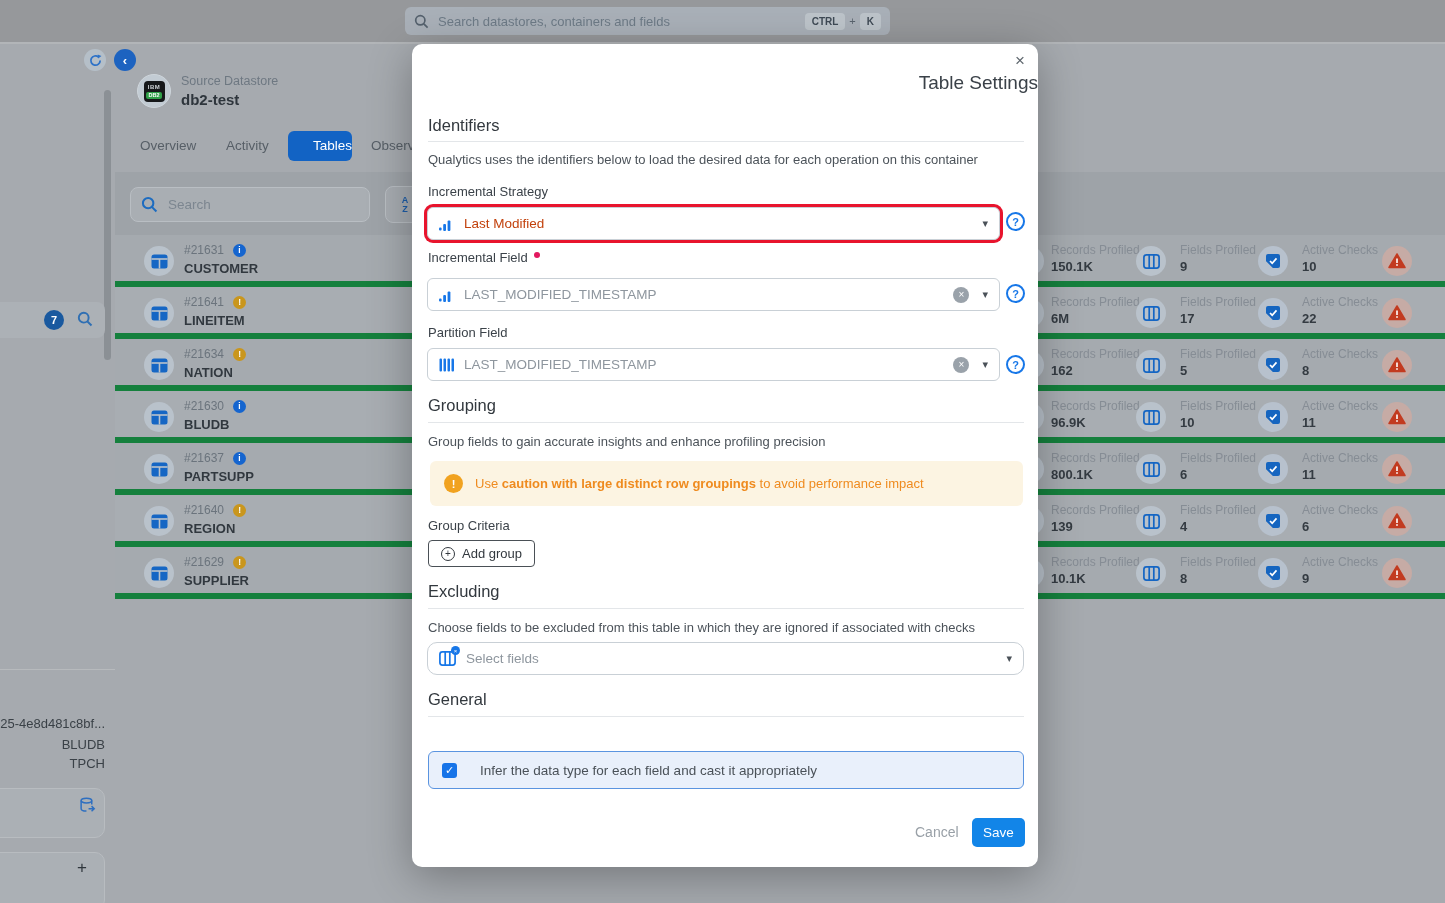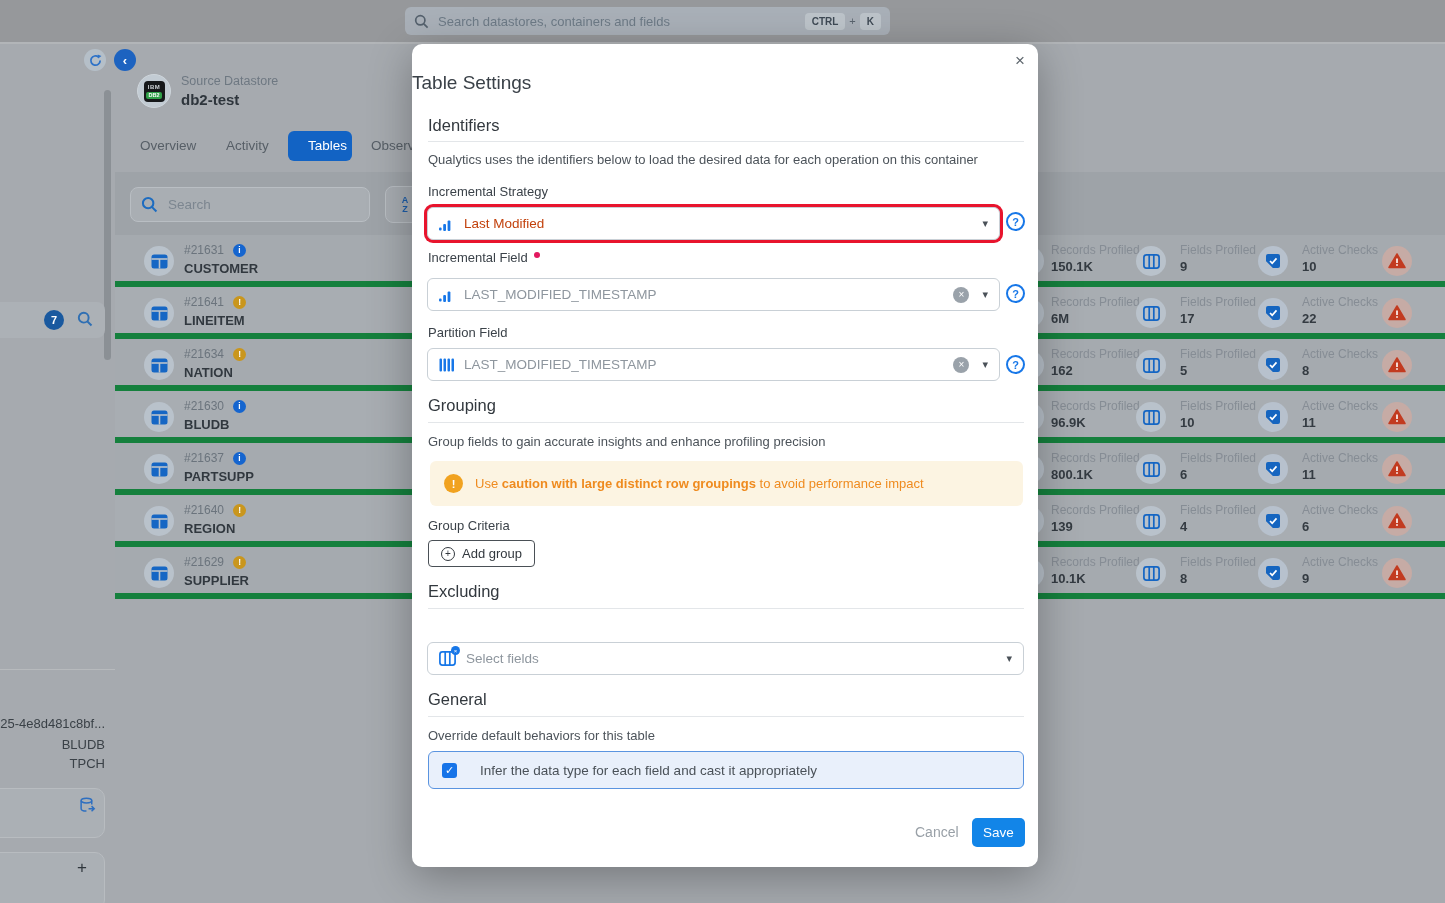--- a/index.html
+++ b/index.html
@@ -32,21 +32,21 @@
   .round-btn { position:absolute; width:22px; height:22px; border-radius:50%; display:flex; align-items:center; justify-content:center; }
   .refresh-btn { left:84px; top:49px; background:#b5bfc8; }
   .collapse-btn { left:114px; top:49px; background:#1d63c0; color:#fff; font-size:13px; font-weight:bold; }
   .logo-circle { position:absolute; left:137px; top:74px; width:34px; height:34px; border-radius:50%; background:#c2cbd3; border:1px solid #ced5db; display:flex; align-items:center; justify-content:center; }
   .db2-badge { width:21px; height:21px; background:#16181a; border-radius:4px; display:flex; flex-direction:column; align-items:center; justify-content:center; }
   .db2-badge .ibm { color:#cfd4d8; font-size:6px; font-weight:bold; letter-spacing:.5px; line-height:7px; }
   .db2-badge .db2 { background:#2fa048; color:#fff; font-size:5.5px; font-weight:bold; border-radius:2px; padding:0 2px; line-height:7px; margin-top:1px; }
   .ds-type { position:absolute; left:181px; top:74px; font-size:12.5px; color:#6e7882; }
   .ds-name { position:absolute; left:181px; top:91px; font-size:15px; font-weight:bold; color:#2e353c; }
   .tab { position:absolute; top:131px; height:30px; line-height:30px; font-size:13.5px; color:#575f67; }
-  .tab-pill { background:#1263c4; color:#fff; border-radius:6px; text-align:left;padding-left:20px; }
+  .tab-pill { background:#1263c4; color:#fff; border-radius:6px; text-align:right;padding-left:20px; }
 
   
   .toolband { position:absolute; left:115px; top:172px; width:1330px; height:63px; background:#9ea3a8; }
   .lsearch { position:absolute; left:130px; top:187px; width:240px; height:35px; border:1px solid #b9bec3; background:#a9aeb3; border-radius:8px; display:flex; align-items:center; padding:0 10px; }
   .lsearch .ph { color:#7c8690; font-size:13.5px; margin-left:10px; }
   .sortbtn { position:absolute; left:385px; top:186px; width:40px; height:37px; background:#a7acb1; border:1px solid #b9bec3; border-radius:8px; display:flex; flex-direction:column; align-items:center; justify-content:center; }
   .sortbtn span { color:#1d5da8; font-size:9px; font-weight:bold; line-height:9px; }
 
   .rows { position:absolute; left:115px; top:235px; width:1330px; }
   .row { position:relative; height:52px; background:#a8adb2; border-bottom:6px solid #15803d; }
@@ -59,42 +59,42 @@
   .dot-warn { background:#c9961d; }
   .r-name { position:absolute; left:69px; top:26px; font-size:13px; font-weight:bold; color:#31383f; }
   .stat-lab { position:absolute; top:8px; font-size:12px; color:#868d95; white-space:nowrap; }
   .stat-val { position:absolute; top:24px; font-size:13px; font-weight:bold; color:#343b42; }
   .c-rec { left:899px; } .c-fields { left:1021px; } .c-checks { left:1143px; background:#b7c1cd; } .c-warn { left:1267px; background:#c6aba5; }
   .p-rec { left:936px; } .p-fields { left:1065px; } .p-checks { left:1187px; } .p-anom { left:1373px;text-decoration:underline; }
 
   
   .modal { position:absolute; left:412px; top:44px; width:626px; height:823px; background:#fff; border-radius:10px; box-shadow:0 10px 44px rgba(0,0,0,.30); z-index:10; }
   .m-close { position:absolute; right:13px; top:7px; font-size:17px; color:#5f676e; }
-  .m-title { position:absolute; top:28px; left:0; width:100%; text-align:left; font-size:19px; color:#3a4148; }
+  .m-title { position:absolute; top:28px; left:0; width:100%; text-align:right; font-size:19px; color:#3a4148; }
   .sec-h { position:absolute; left:16px; font-size:16.5px; color:#32383e; }
   .divider { position:absolute; left:16px; width:596px; height:1px; background:#e3e6e9; }
   .para { position:absolute; left:16px; width:590px; font-size:13px; color:#4c535a; }
   .f-label { position:absolute; left:16px; font-size:13px; color:#3b4249; }
   .req-dot { display:inline-block; width:6px; height:6px; border-radius:50%; background:#e3195f; margin-left:6px; vertical-align:4px; }
   .select { position:absolute; left:15px; width:573px; height:33px; border:1px solid #c9d0d6; border-radius:6px; display:flex; align-items:center; padding:0 11px; background:#fff; }
   .sel-hl { box-shadow:0 0 0 3px #e8142d; }
   .sel-txt { margin-left:10px; font-size:13.5px; color:#c2410c; }
   .sel-muted { color:#8e969e; }
   .sel-right { margin-left:auto; display:flex; align-items:center; gap:13px; }
   .clear-ic { width:16px; height:16px; border-radius:50%; background:#9aa2aa; color:#fff; font-size:10px; display:flex; align-items:center; justify-content:center; }
   .caret { color:#4a5158; font-size:11px; }
   .help { position:absolute; left:594px; width:19px; height:19px; border-radius:50%; border:2px solid #1777e8; color:#1777e8; font-size:11px; font-weight:bold; display:flex; align-items:center; justify-content:center; }
   .banner { position:absolute; left:18px; top:417px; width:593px; height:45px; background:#fcf4e2; border-radius:6px; display:flex; align-items:center; padding-left:14px; }
   .warn-circle { width:19px; height:19px; border-radius:50%; background:#f1a21f; color:#fff; font-size:11px; font-weight:bold; display:flex; align-items:center; justify-content:center; flex:none; }
   .banner-text { margin-left:12px; font-size:13px; color:#ef8b1f; }
   .banner-text b { font-weight:bold; }
   .addgroup { position:absolute; left:16px; top:496px; height:27px; border:1px solid #4a5056; border-radius:4px; background:#fff; display:inline-flex; align-items:center; padding:0 12px; gap:7px; }
   .plus-circle { width:14px; height:14px; border-radius:50%; border:1.5px solid #32383e; color:#32383e; font-size:10px; display:flex; align-items:center; justify-content:center; }
   .addgroup span.lbl { font-size:13px; color:#32383e; }
-  .sel-wide { width:597px; }
+  .sel-wide { width:597px;border-radius:10px; }
   .ic-badged { position:relative; display:flex; }
   .ic-badge { position:absolute; right:-4px; top:-5px; width:9px; height:9px; border-radius:50%; background:#1777e8; color:#fff; font-size:6px; display:flex; align-items:center; justify-content:center; }
   .checkrow { position:absolute; left:16px; top:707px; width:596px; height:38px; background:#e9f0fb; border:1px solid #5a94e0; border-radius:6px; display:flex; align-items:center; }
   .checkbox { width:15px; height:15px; background:#1774e8; border-radius:3px; color:#fff; font-size:11px; display:flex; align-items:center; justify-content:center; margin-left:13px; flex:none; }
   .checkrow .lbl { margin-left:23px; font-size:13.5px; color:#4a5158; }
   .btn-cancel { position:absolute; left:503px; top:780px; font-size:14px; color:#99a0a7; }
   .btn-save { position:absolute; left:560px; top:774px; width:53px; height:29px; background:#1285e8; color:#fff; border-radius:5px; font-size:13.5px; display:flex; align-items:center; justify-content:center; }
 </style>
 </head>
 <body>
@@ -627,38 +627,38 @@
     </div>
 
     <div class="f-label" style="top:474px">Group Criteria</div>
     <div class="addgroup">
       <span class="plus-circle">+</span>
       <span class="lbl">Add group</span>
     </div>
 
     <div class="sec-h" style="top:538px">Excluding</div>
     <div class="divider" style="top:564px"></div>
+    <div class="para" style="top:576px">Choose fields to be excluded from this table in which they are ignored if associated with checks</div>
     <div class="select sel-wide" style="top:598px">
       <span class="ic-badged">
         <svg width="17" height="15" viewBox="0 0 17 15">
             <rect x="0.9" y="0.9" width="15.2" height="13.2" rx="2.5" fill="none" stroke="#1777e8" stroke-width="1.7"></rect>
             <line x1="6.2" y1="0.9" x2="6.2" y2="14.1" stroke="#1777e8" stroke-width="1.7"></line>
             <line x1="10.8" y1="0.9" x2="10.8" y2="14.1" stroke="#1777e8" stroke-width="1.7"></line>
           </svg>
         <span class="ic-badge">×</span>
       </span>
       <span class="sel-txt sel-muted">Select fields</span>
       <span class="sel-right">
           <span class="caret">▾</span>
         </span>
     </div>
 
     <div class="sec-h" style="top:646px">General</div>
     <div class="divider" style="top:672px"></div>
-    <div class="para" style="top:684px">Override default behaviors for this table</div>
     <div class="checkrow">
       <span class="checkbox">✓</span>
       <span class="lbl">Infer the data type for each field and cast it appropriately</span>
     </div>
 
     <div class="btn-cancel">Cancel</div>
     <div class="btn-save">Save</div>
   </div>
 </div>
 

